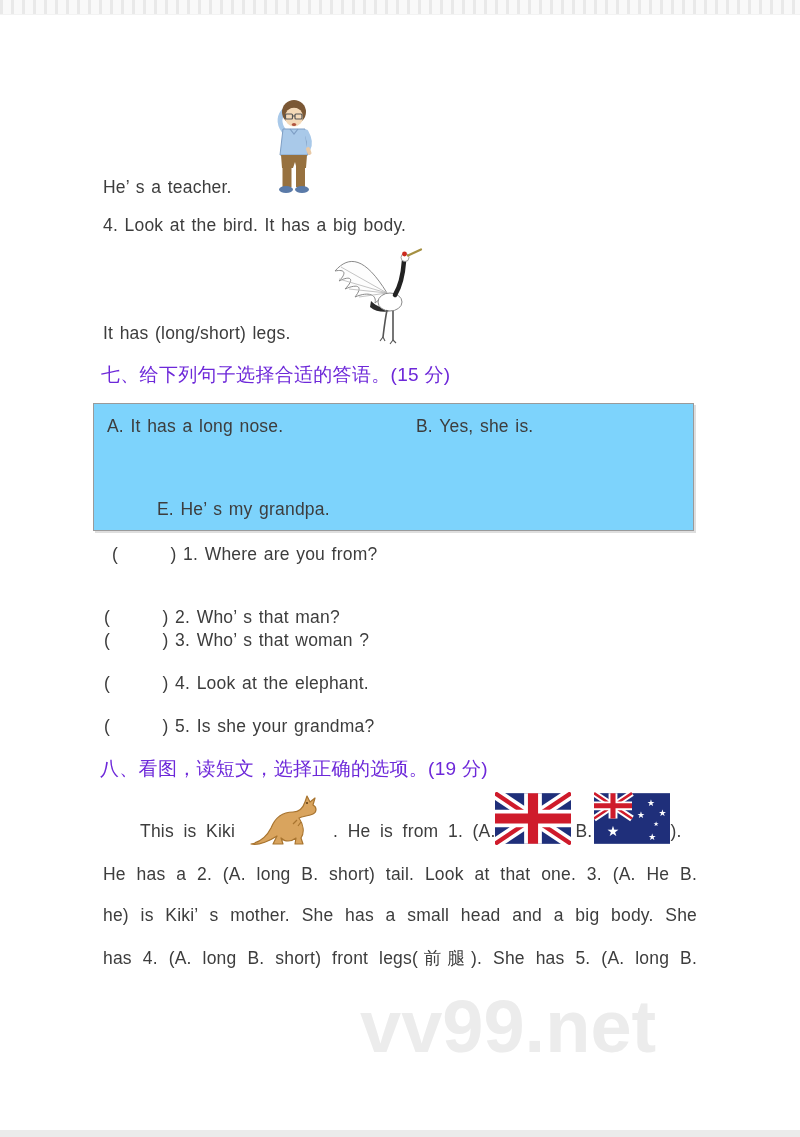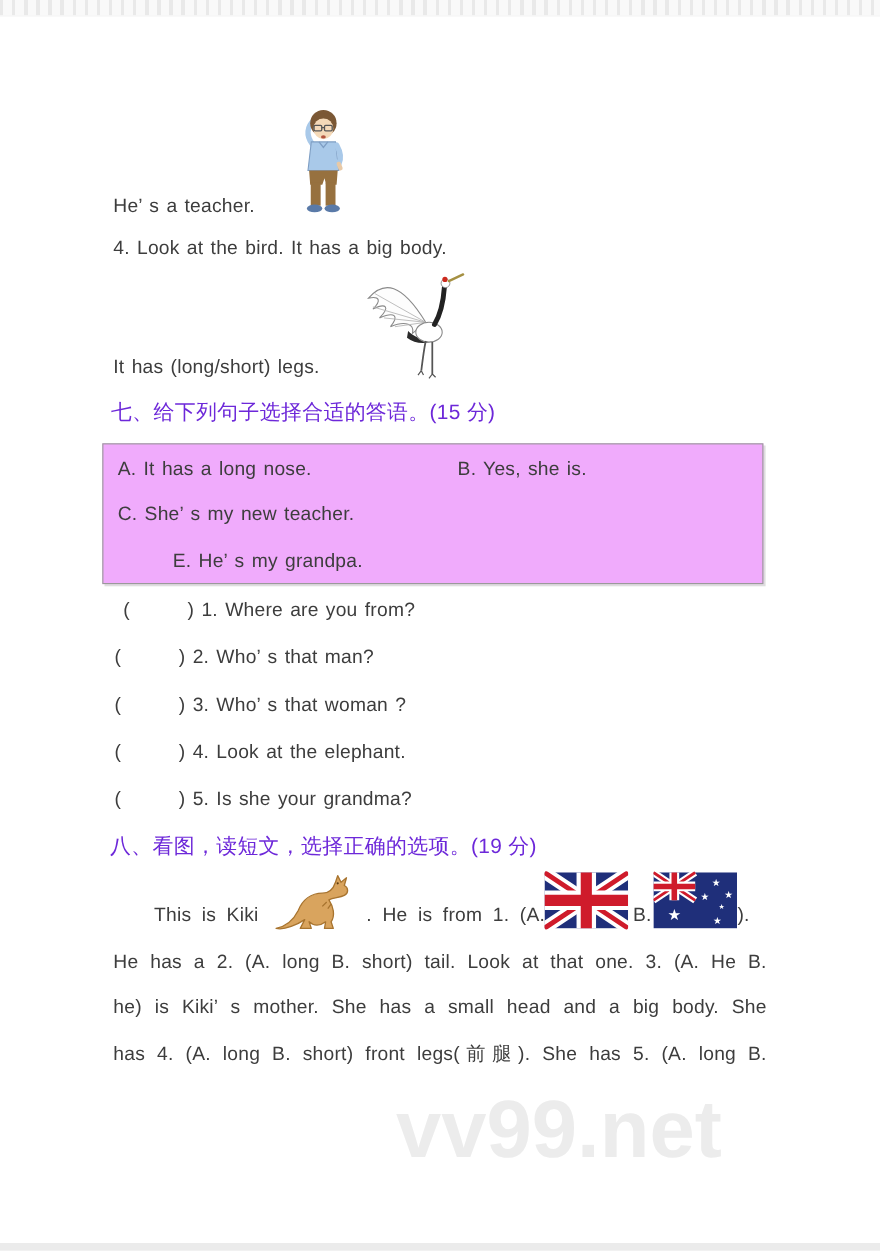--- a/index.html
+++ b/index.html
@@ -15,21 +15,21 @@
   
   .top-band{
     top:0;left:0;width:800px;height:14px;
     background:repeating-linear-gradient(90deg,#e9e9e9 0 3px,#f9f9f9 3px 11px);
     border-bottom:1px solid #f3f3f3;
   }
   .bottom-band{left:0;bottom:0;width:800px;height:7px;background:#ebebeb;}
   
   .answer-box{
     left:93px;top:403px;width:599px;height:126px;
-    border:1px solid #9a9a9a;background:#f0abfc;
+    border:1px solid #9a9a9a;background:#7dd3fc;
     box-shadow:2px 2px 0 rgba(160,160,160,.35);
   }
   .answer-box .opt{position:absolute;font-size:17.5px;letter-spacing:.2px;word-spacing:1.5px;white-space:nowrap;}
   
   .q-row{left:104px;font-size:17.5px;letter-spacing:.2px;word-spacing:1.5px;white-space:pre;}
   .q-row.first{left:112px;}
   
   .para-line{
     left:103px;width:594px;font-size:17.5px;letter-spacing:.2px;
     text-align:justify;text-align-last:justify;white-space:normal;
@@ -92,26 +92,25 @@
   </svg>
 </div>
 
 <div class="abs txt" style="left:103px;top:323px;">It has (long/short) legs.</div>
 
 <div class="abs heading" style="left:101px;top:362px;">七、给下列句子选择合适的答语。(15 分)</div>
 
 <div class="abs answer-box">
   <span class="opt" style="left:13px;top:12px;">A. It has a long nose.</span>
   <span class="opt" style="left:322px;top:12px;">B. Yes, she is.</span>
-  <span class="opt" style="left:13px;top:53px;">C. She’ s my new teacher.</span>
   <span class="opt" style="left:19px;top:95px;margin-left:44px;">E. He’ s my grandpa.</span>
 </div>
 
 <div class="abs q-row first" style="top:544px;">(        ) 1. Where are you from?</div>
-<div class="abs q-row" style="top:587px;">(        ) 2. Who’ s that man?</div>
+<div class="abs q-row" style="top:607px;">(        ) 2. Who’ s that man?</div>
 <div class="abs q-row" style="top:630px;">(        ) 3. Who’ s that woman ?</div>
 <div class="abs q-row" style="top:673px;">(        ) 4. Look at the elephant.</div>
 <div class="abs q-row" style="top:716px;">(        ) 5. Is she your grandma?</div>
 
 <div class="abs heading" style="left:100px;top:756px;">八、看图，读短文，选择正确的选项。(19 分)</div>
 
 <div class="abs line1">
   <span class="t" style="margin-left:37px;">This is Kiki</span>
   <span style="margin-left:12px;margin-bottom:-3px;">
     <svg viewBox="0 0 80 54" width="80" height="54">

